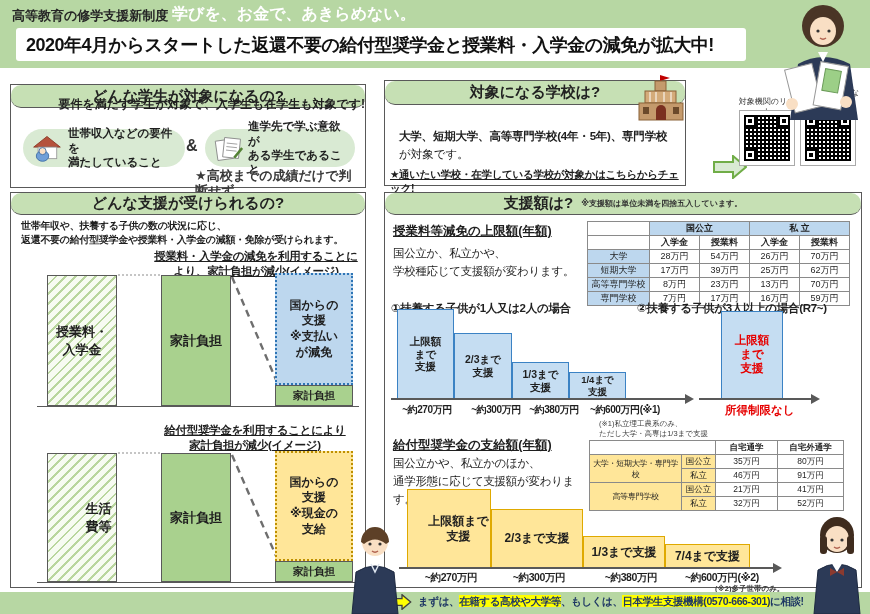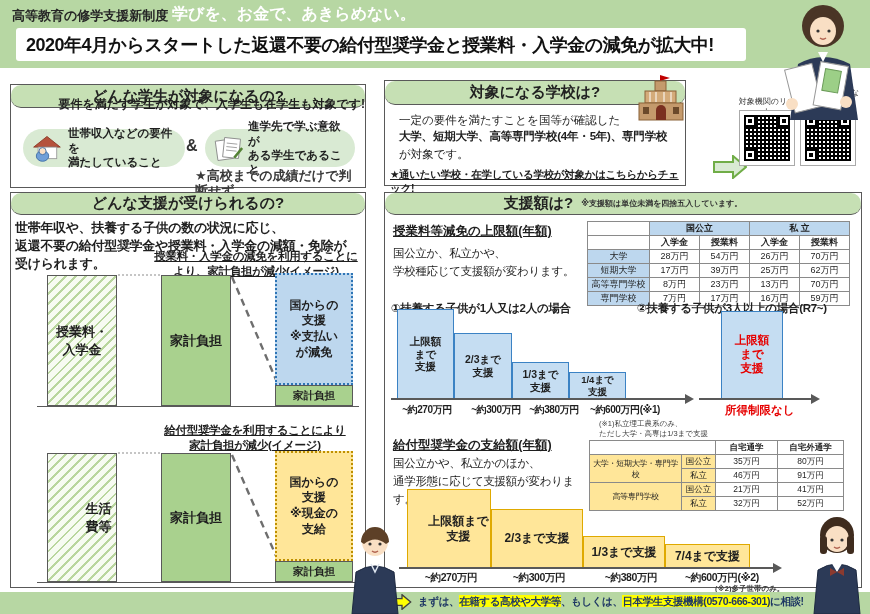--- a/index.html
+++ b/index.html
@@ -53,21 +53,21 @@
     background:
       repeating-linear-gradient(0deg,#000 0 2px,transparent 2px 4px),
       repeating-linear-gradient(90deg,#000 0 2px,#fff 2px 4px); }
   .finder { position:absolute; width:12px; height:12px; border:2px solid #000; background:#fff; }
   .finder::after { content:""; position:absolute; left:2px; top:2px; width:4px; height:4px; background:#000; }
   .f-tl { left:0; top:0; } .f-tr { right:0; top:0; } .f-bl { left:0; bottom:0; }
 
   
   .box-support { left:10px; top:192px; width:356px; height:396px; }
   .box-support .panel-h { height:22px; }
-  .support-lead { left:4px; top:26px; width:340px; font-size:13px; font-weight:bold; letter-spacing:-0.3px; line-height:1.4; }
+  .support-lead { left:10px; top:26px; width:340px; font-size:10px; font-weight:bold; letter-spacing:-0.3px; line-height:1.4; }
   .chart-title { font-size:11.5px; font-weight:bold; text-decoration:underline; text-align:center; line-height:1.3; letter-spacing:-0.3px; }
   .c1-title { left:138px; top:56px; width:214px; }
   .c2-title { left:136px; top:230px; width:216px; }
   .hatch { background:repeating-linear-gradient(135deg,#f7fbf2 0 5px,#b9d69e 5px 7px); border:1px solid #595959; }
   .gbar { background:#a9d18e; border:1px solid #595959; }
   .barlabel { font-size:13px; font-weight:bold; }
   .bluebox { background:#bdd7ee; border:2px dotted #2e75b6; }
   .yellowbox { background:#ffe699; border:2px dotted #bf9000; }
   .supportlabel { font-size:12px; font-weight:bold; line-height:1.3; }
   .burden-s { background:#a9d18e; border:1px solid #595959; font-size:10.5px; font-weight:bold; }
@@ -182,21 +182,20 @@
     <rect x="12" y="18" width="31" height="12" fill="#d4ab7a" stroke="#8a6239"></rect>
     <line x1="17" y1="19" x2="17" y2="29" stroke="#fff"></line>
       <line x1="23" y1="19" x2="23" y2="29" stroke="#fff"></line>
       <line x1="31" y1="19" x2="31" y2="29" stroke="#fff"></line>
       <line x1="38" y1="19" x2="38" y2="29" stroke="#fff"></line>
     <rect x="6" y="30" width="44" height="17" fill="#c49a6c" stroke="#8a6239"></rect>
     <rect x="10" y="34" width="6" height="7" fill="#6b4a2b"></rect>
       <rect x="40" y="34" width="6" height="7" fill="#6b4a2b"></rect>
     <path d="M23,47 L23,37 a5,5 0 0 1 10,0 L33,47 Z" fill="#7a3020"></path>
   </svg>
-  <div class="abs schools-l1">一定の要件を満たすことを国等が確認した</div>
   <div class="abs schools-l2">大学、短期大学、高等専門学校(4年・5年)、専門学校</div>
   <div class="abs schools-l3">が対象です。</div>
   <div class="abs schools-check">★通いたい学校・在学している学校が対象かはこちらからチェック!</div>
 </div>
 <svg class="abs arrow-green" viewBox="0 0 34 24">
   <polygon points="1,7 20,7 20,1 33,12 20,23 20,17 1,17" fill="#d9ead3" stroke="#70ad47" stroke-width="2"></polygon>
 </svg>
 
 <div class="abs qr-label qr1-label">対象機関のリスト</div>
 <div class="abs qr-label qr2-label pre">新制度の詳細な

